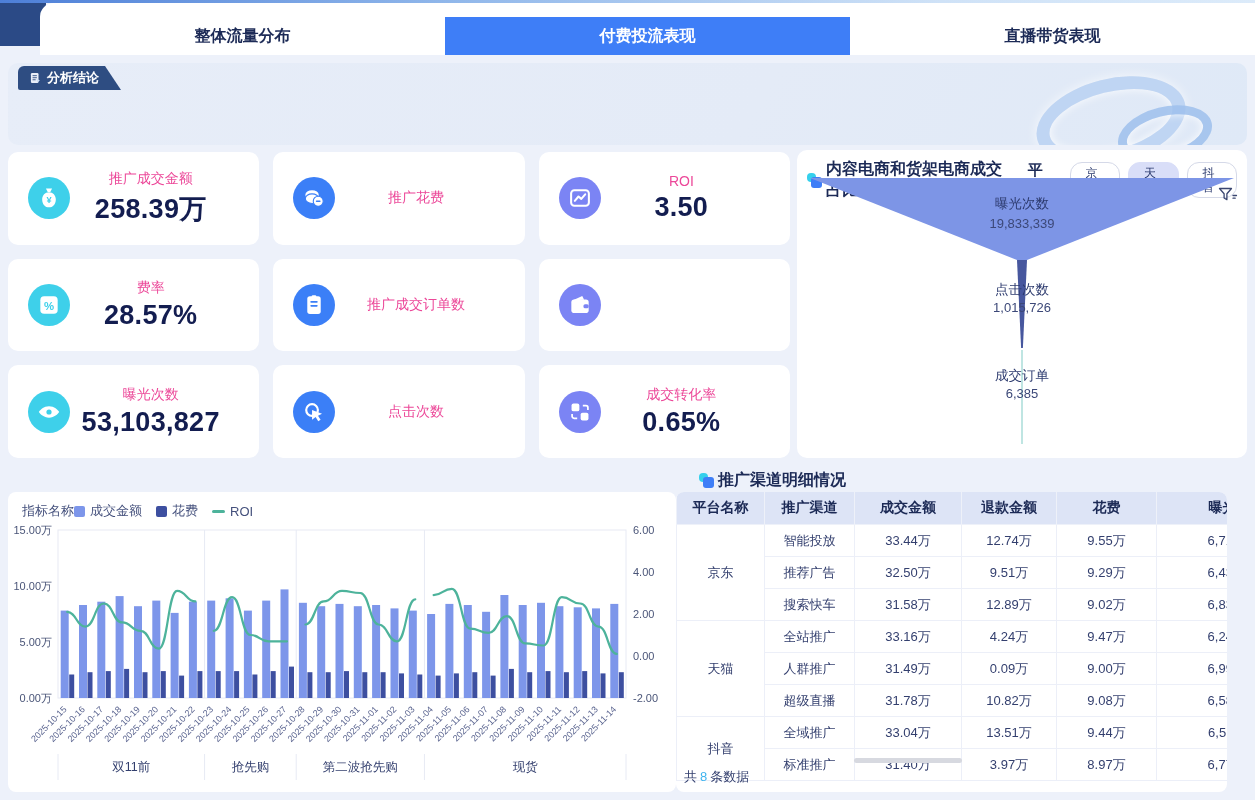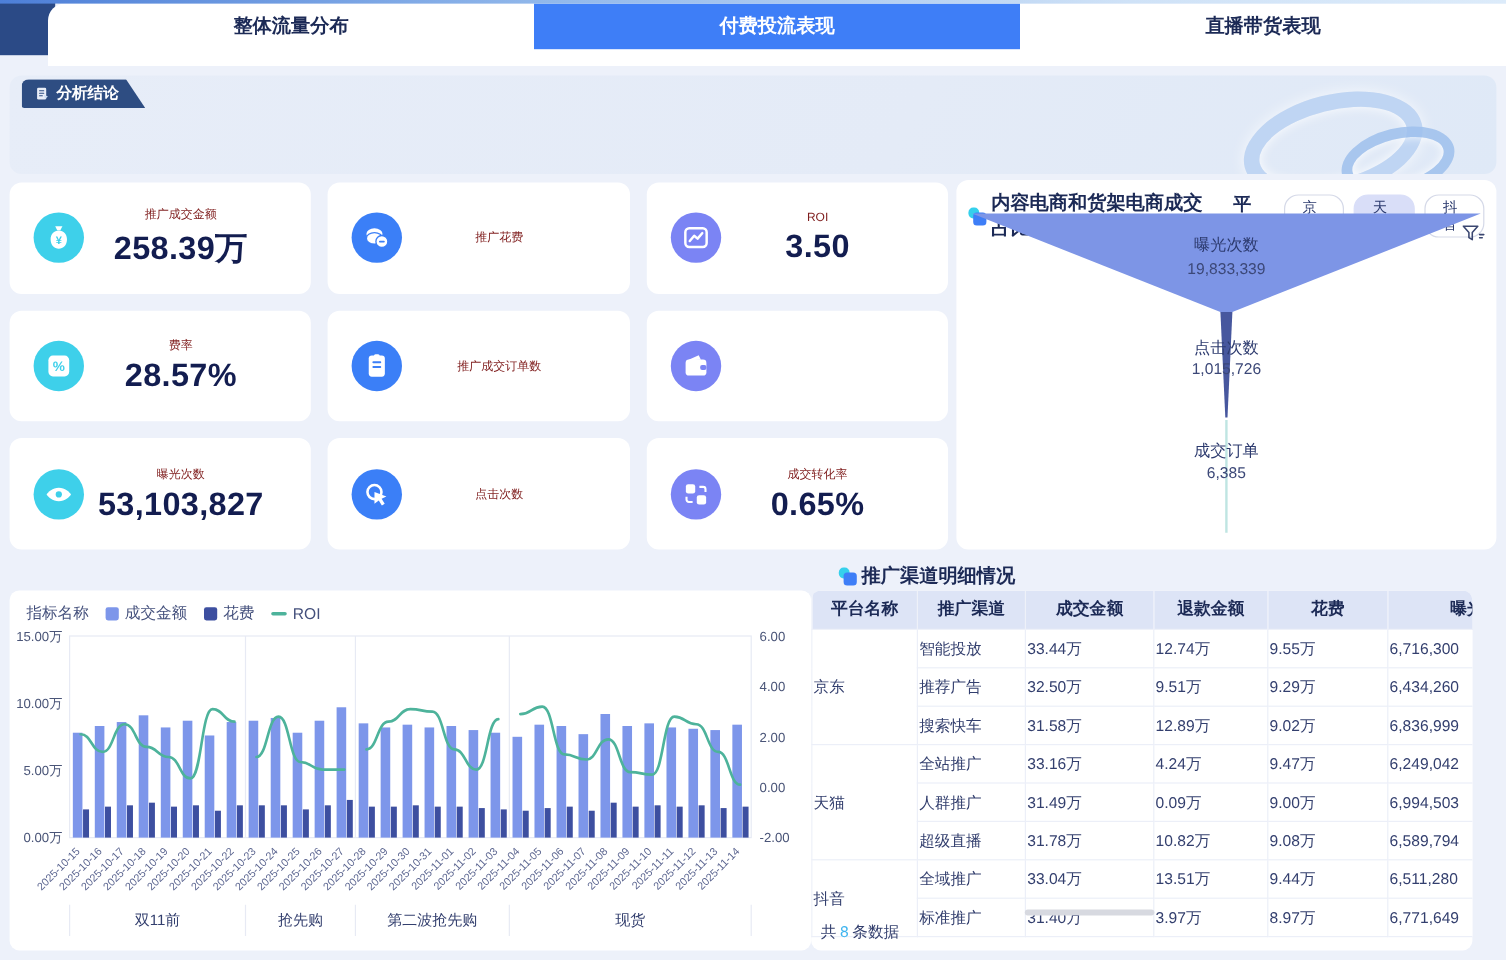--- a/index.html
+++ b/index.html
@@ -8,21 +8,21 @@
     background:#edf1fa;
     font-family:"Liberation Sans",sans-serif;
     color:#1c2a56;
   }
 
   
   .corner-bg{position:absolute;top:0;left:0;width:46px;height:46px;background:#2b4a86;}
   .topline{position:absolute;top:0;left:0;right:0;height:3px;
     background:linear-gradient(90deg,#4d7fd8,#8fb6ea 35%,#cfe2f7 75%,#dcebfa);}
   .tabbar{position:absolute;top:3px;left:0;right:0;height:52px;background:#ffffff;
-    border-top-left-radius:14px;display:flex;align-items:flex-start;margin-left:40px;}
+    border-top-left-radius:14px;display:flex;align-items:flex-end;margin-left:40px;}
   .tab{flex:1;height:38px;display:flex;align-items:center;justify-content:center;
     font-family:"Liberation Serif",serif;font-weight:bold;font-size:16px;color:#1c2a56;cursor:pointer;}
   .tab.active{background:#3e7ef7;color:#ffffff;}
 
   
   .analysis{position:absolute;left:8px;top:63px;width:1239px;height:82px;border-radius:10px;
     background:linear-gradient(120deg,#e7edf8,#e4ebf7 60%,#dfe9f7);overflow:hidden;text-align:right;}
   .badge{position:absolute;left:10px;top:3px;height:24px;background:#2e4d82;color:#fff;
     display:flex;align-items:center;gap:5px;padding:0 22px 0 10px;font-size:13px;font-weight:bold;
     clip-path:polygon(0 0,calc(100% - 16px) 0,100% 100%,0 100%);border-radius:6px 0 0 2px;}
@@ -33,52 +33,52 @@
     border:9px solid rgba(158,192,236,.85);transform:rotate(-14deg);
     box-shadow:inset 0 0 8px rgba(255,255,255,.9);}
 
   
   .kpi-grid{position:absolute;left:8px;top:152px;width:782px;height:306px;display:grid;
     grid-template-columns:repeat(3,1fr);grid-template-rows:repeat(3,1fr);gap:14px;}
   .kpi-card{background:#fff;border-radius:10px;display:flex;align-items:center;padding:0 16px 0 20px;}
   .kpi-icon{width:42px;height:42px;border-radius:50%;flex:none;display:flex;align-items:center;justify-content:center;}
   .kpi-icon svg{width:26px;height:26px;}
   .kpi-body{flex:1;text-align:center;padding-right:12px;}
-  .kpi-label{font-size:10px;color:#7f1d1d;}
+  .kpi-label{font-size:14px;color:#ec4899;}
   .kpi-value{font-size:27px;font-weight:bold;color:#131d50;margin-top:3px;letter-spacing:.3px;}
 
   
   .panel-title{display:flex;align-items:center;gap:4px;font-family:"Liberation Serif",serif;
     font-weight:bold;font-size:16px;color:#1c2a56;}
   .panel-icon{position:relative;width:15px;height:15px;flex:none;}
   .panel-icon .sq-blue{position:absolute;right:0;bottom:0;width:11px;height:11px;border-radius:3px;background:#3e7ef7;}
   .panel-icon .sq-cyan{position:absolute;left:0;top:0;width:9px;height:9px;border-radius:4px;background:#35d0ec;}
 
   .funnel-panel{position:absolute;left:797px;top:150px;width:450px;height:308px;background:#fff;border-radius:10px;}
   .funnel-head{display:flex;align-items:center;padding:9px 10px 0 10px;gap:10px;}
   .plat-label{font-family:"Liberation Serif",serif;font-weight:bold;font-size:15px;color:#1c2a56;margin-left:4px;}
   .pills{display:flex;gap:8px;}
   .pill{border:1px solid #d5d9e8;border-radius:12px;background:#fff;padding:3px 15px;font-size:12px;color:#2b3a6e;cursor:pointer;line-height:1.2;}
   .pill.selected{background:#d9def8;border-color:#d9def8;}
   .filter-ic{position:absolute;right:9px;top:36px;cursor:pointer;}
   .funnel-svg{position:absolute;left:5px;top:26px;}
 
   .trend-title{position:absolute;left:10px;top:470px;margin-top:40px;}
   .trend-panel{position:absolute;left:8px;top:492px;width:668px;height:300px;background:#fff;border-radius:8px;overflow:hidden;}
-  .legend-row{display:flex;align-items:center;gap:14px;padding:10px 0 0 14px;font-size:13px;color:#44507c;}
+  .legend-row{display:flex;align-items:center;padding:10px 0 0 14px;font-size:13px;color:#44507c;}
   .legend-item{display:flex;align-items:center;gap:5px;}
   .legend-sq{width:11px;height:11px;border-radius:2px;}
   .legend-dash{width:13px;height:3px;border-radius:2px;}
 
   .table-title{position:absolute;left:699px;top:470px;justify-content:space-between;}
   .table-panel{position:absolute;left:676px;top:492px;width:551px;height:300px;background:#fff;border-radius:8px;overflow:hidden;}
   table.det{border-collapse:collapse;table-layout:fixed;width:640px;font-size:13px;}
   table.det th{background:#dde4f6;font-family:"Liberation Serif",serif;font-weight:bold;font-size:14px;
     color:#1c2a56;height:30px;border:1px solid #eef1f9;border-top:none;}
-  table.det td{height:29px;color:#333f6e;border:1px solid #eceff8;background:#fff;}
+  table.det td{height:29px;text-align:center;color:#333f6e;border:1px solid #eceff8;background:#fff;}
   table.det td.platform{color:#333f6e;}
   .hscroll{position:absolute;left:178px;top:266px;width:108px;height:5px;border-radius:3px;background:#d7d9e0;cursor:pointer;}
   .tfoot{position:absolute;left:8px;top:276px;font-size:13px;color:#333f6e;}
   .tfoot .cnt{color:#3eb4ef;padding:0 3px;}
 </style>
 </head>
 <body>
 
 <div class="corner-bg"></div>
 

